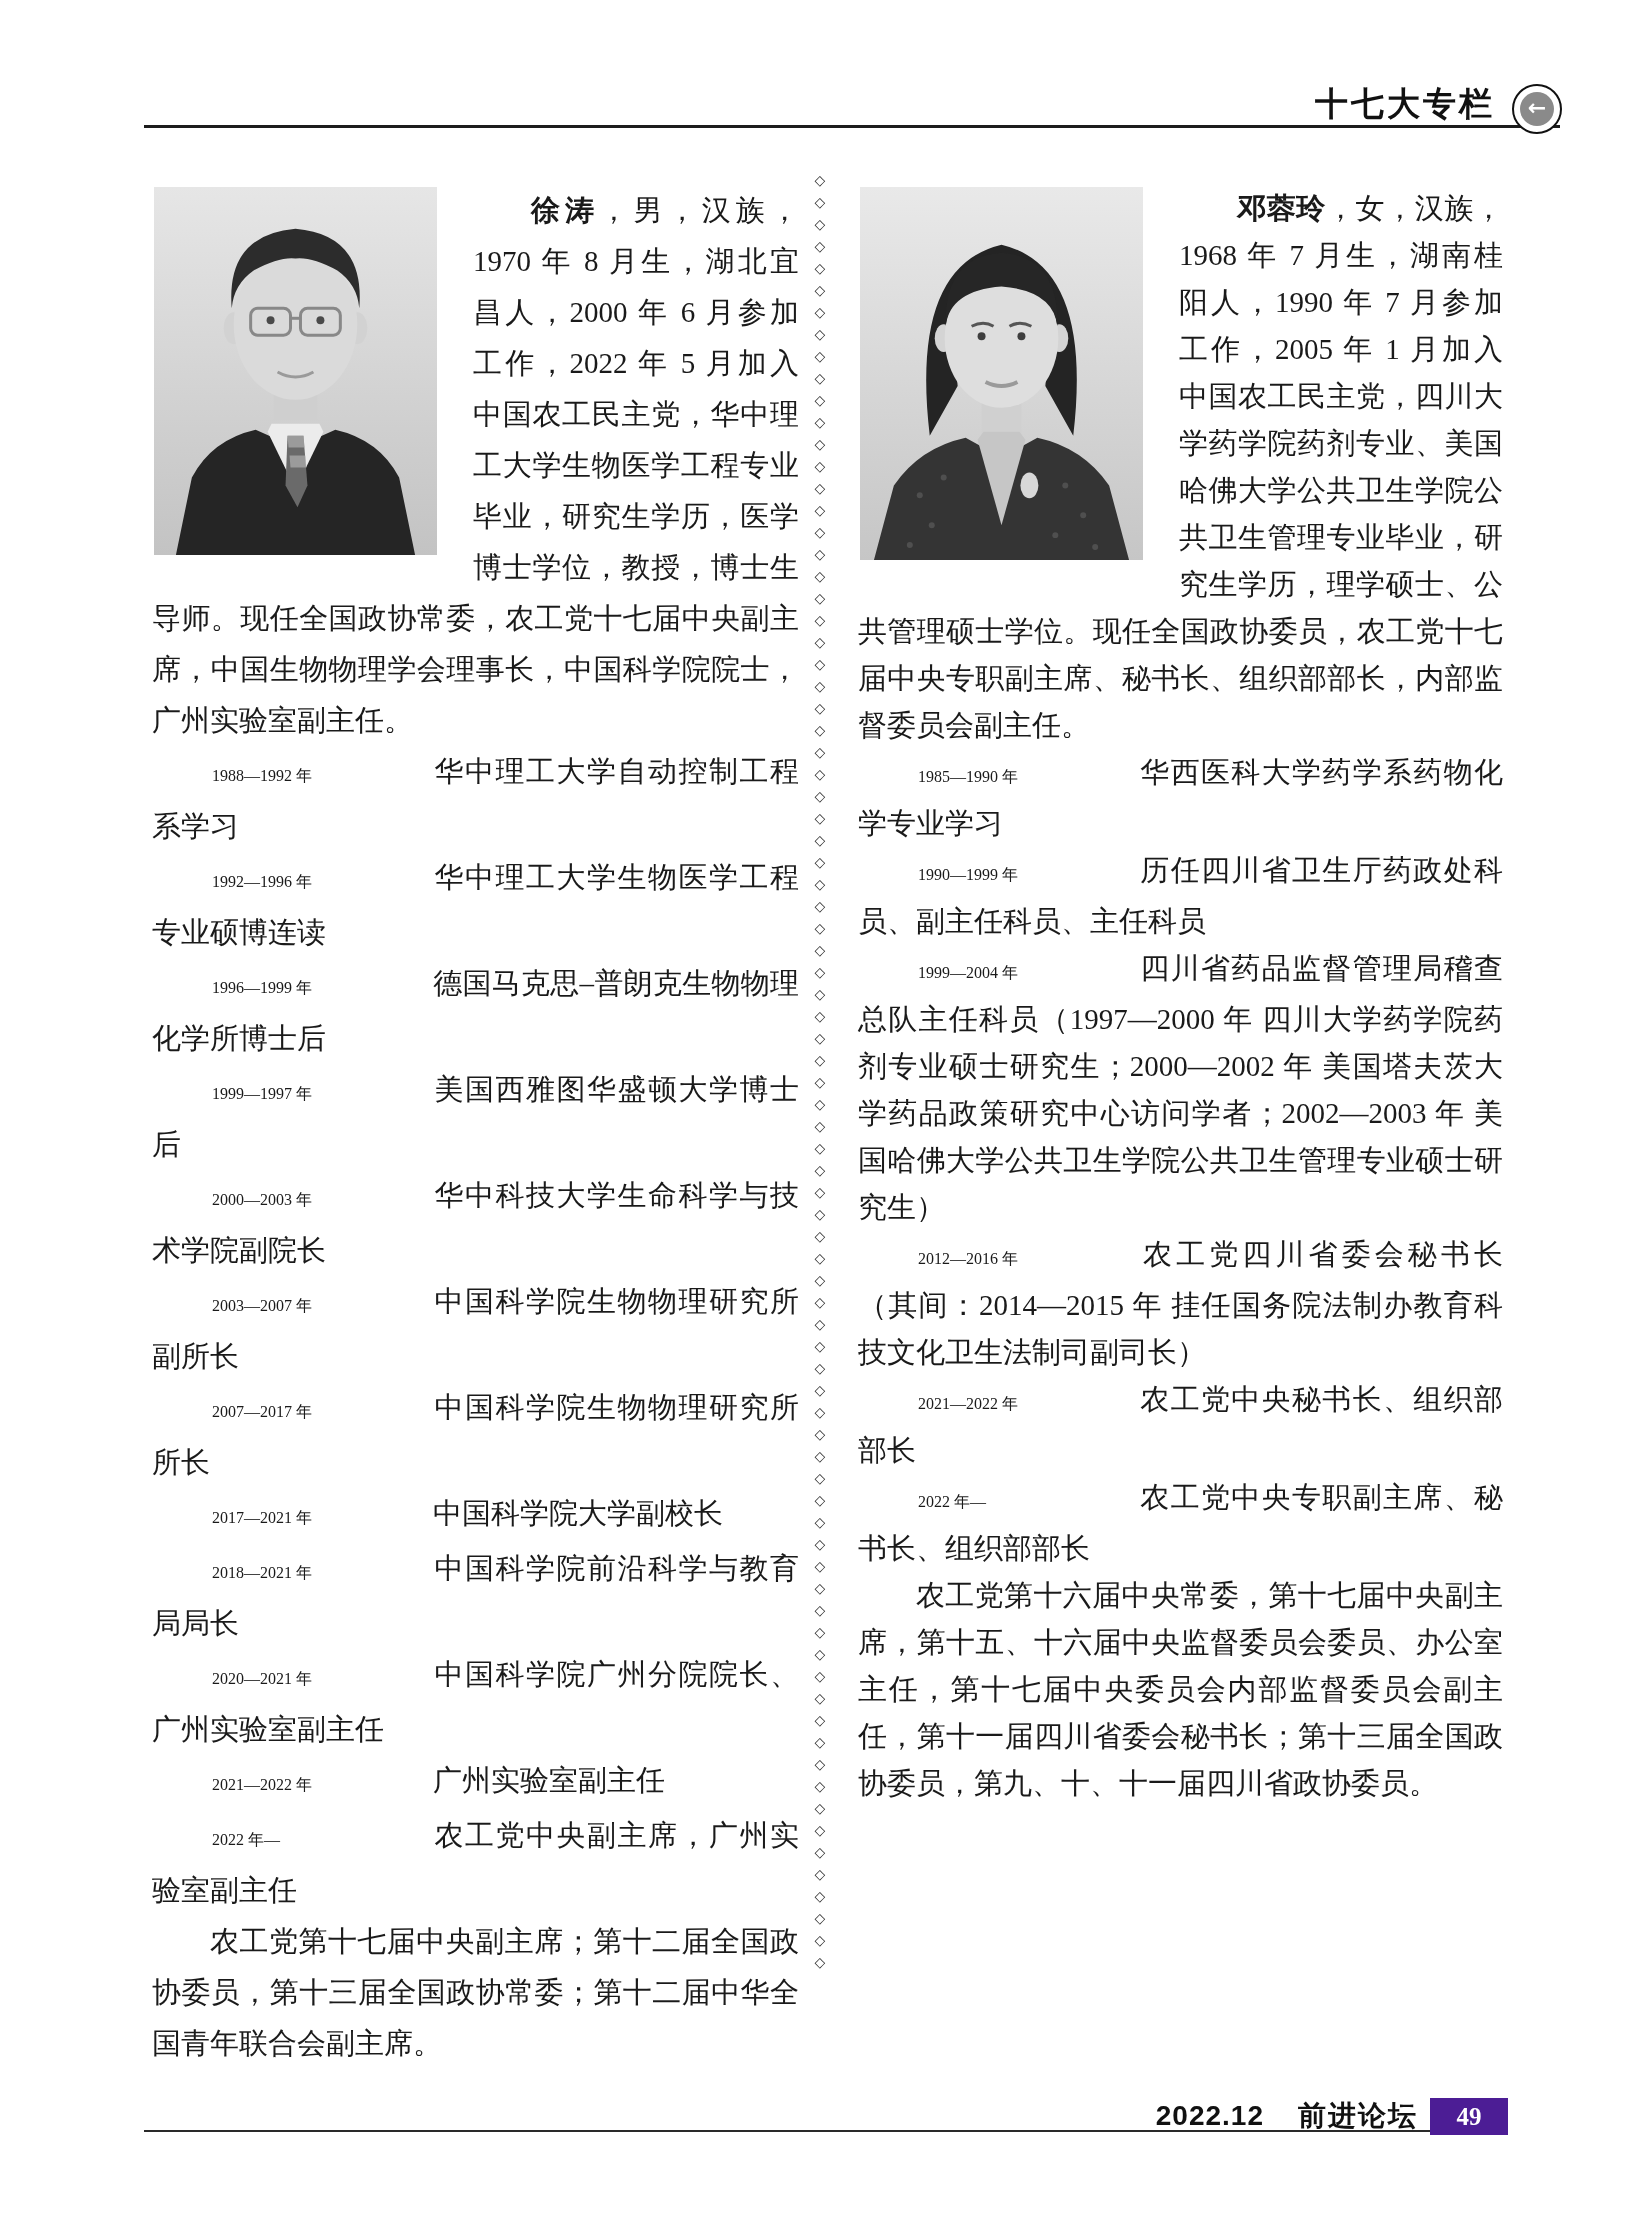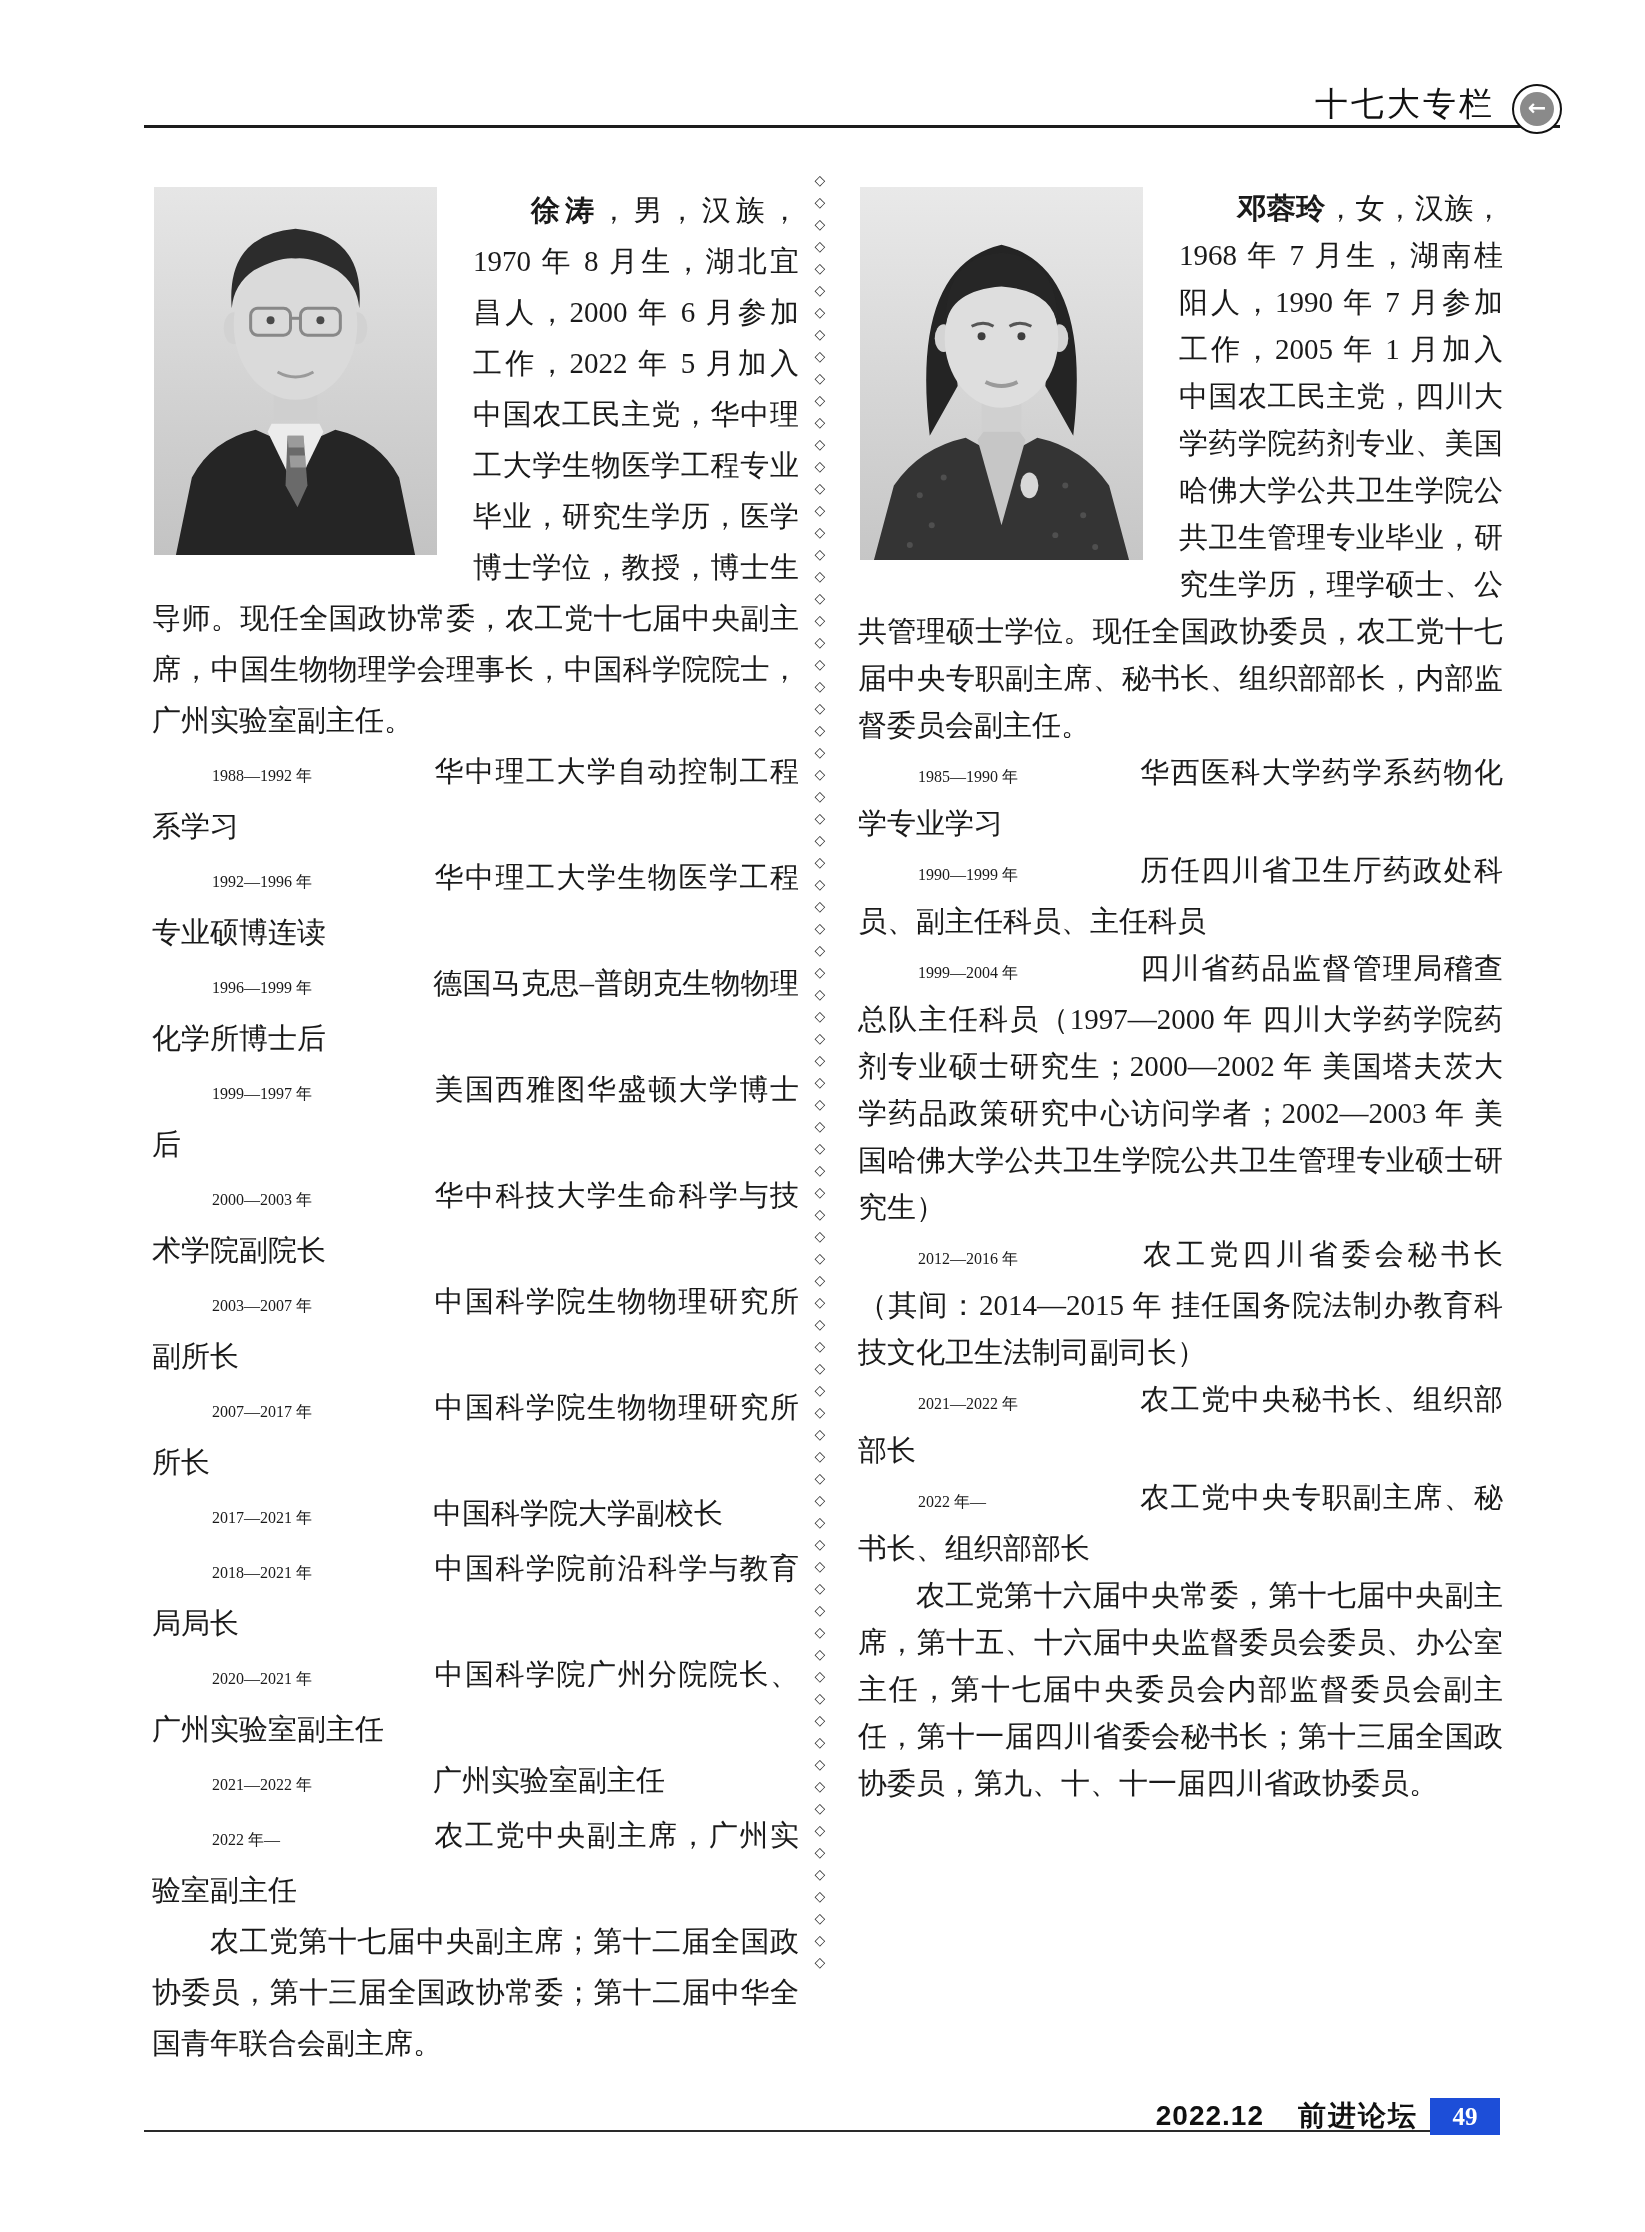--- a/index.html
+++ b/index.html
@@ -4,21 +4,21 @@
 <style>
   html,body{margin:0;padding:0;}
   body{
     width:1646px;height:2233px;position:relative;background:#ffffff;
     font-family:"Liberation Serif","DejaVu Serif",serif;color:#1a1a1a;
     overflow:hidden;
   }
   
   .header-title{
     position:absolute;top:82px;right:151px;
-    font-size:33px;font-weight:400;letter-spacing:3px;color:#111;
+    font-size:33px;font-weight:700;letter-spacing:3px;color:#111;
   }
   .header-rule{
     position:absolute;left:144px;top:125px;width:1416px;height:3px;
     background:#1c1c1c;
   }
   .back-badge{
     position:absolute;left:1512px;top:84px;width:46px;height:46px;
     border:2px solid #111;border-radius:50%;background:#fff;
     display:flex;align-items:center;justify-content:center;z-index:2;
   }
@@ -63,22 +63,22 @@
     position:absolute;left:144px;top:2130px;width:1353px;height:2px;
     background:#2a2a2a;
   }
   .footer-text{
     position:absolute;top:2097px;right:228px;
     font-family:"Liberation Sans","DejaVu Sans",sans-serif;
     font-size:28px;font-weight:700;color:#111;letter-spacing:1px;
   }
   .footer-text .journal{margin-left:34px;letter-spacing:2px;}
   .page-number{
-    position:absolute;left:1430px;top:2098px;width:70px;height:37px;
-    background:#1d4ed8;color:#ffffff;z-index:2;
+    position:absolute;left:1430px;top:2098px;width:78px;height:37px;
+    background:#4c1d95;color:#ffffff;z-index:2;
     display:flex;align-items:center;justify-content:center;
     font-family:"Liberation Serif","DejaVu Serif",serif;
     font-size:25px;font-weight:700;
   }
 </style>
 </head>
 <body>
 
 <div class="header-title">十七大专栏</div>
 <div class="back-badge">

